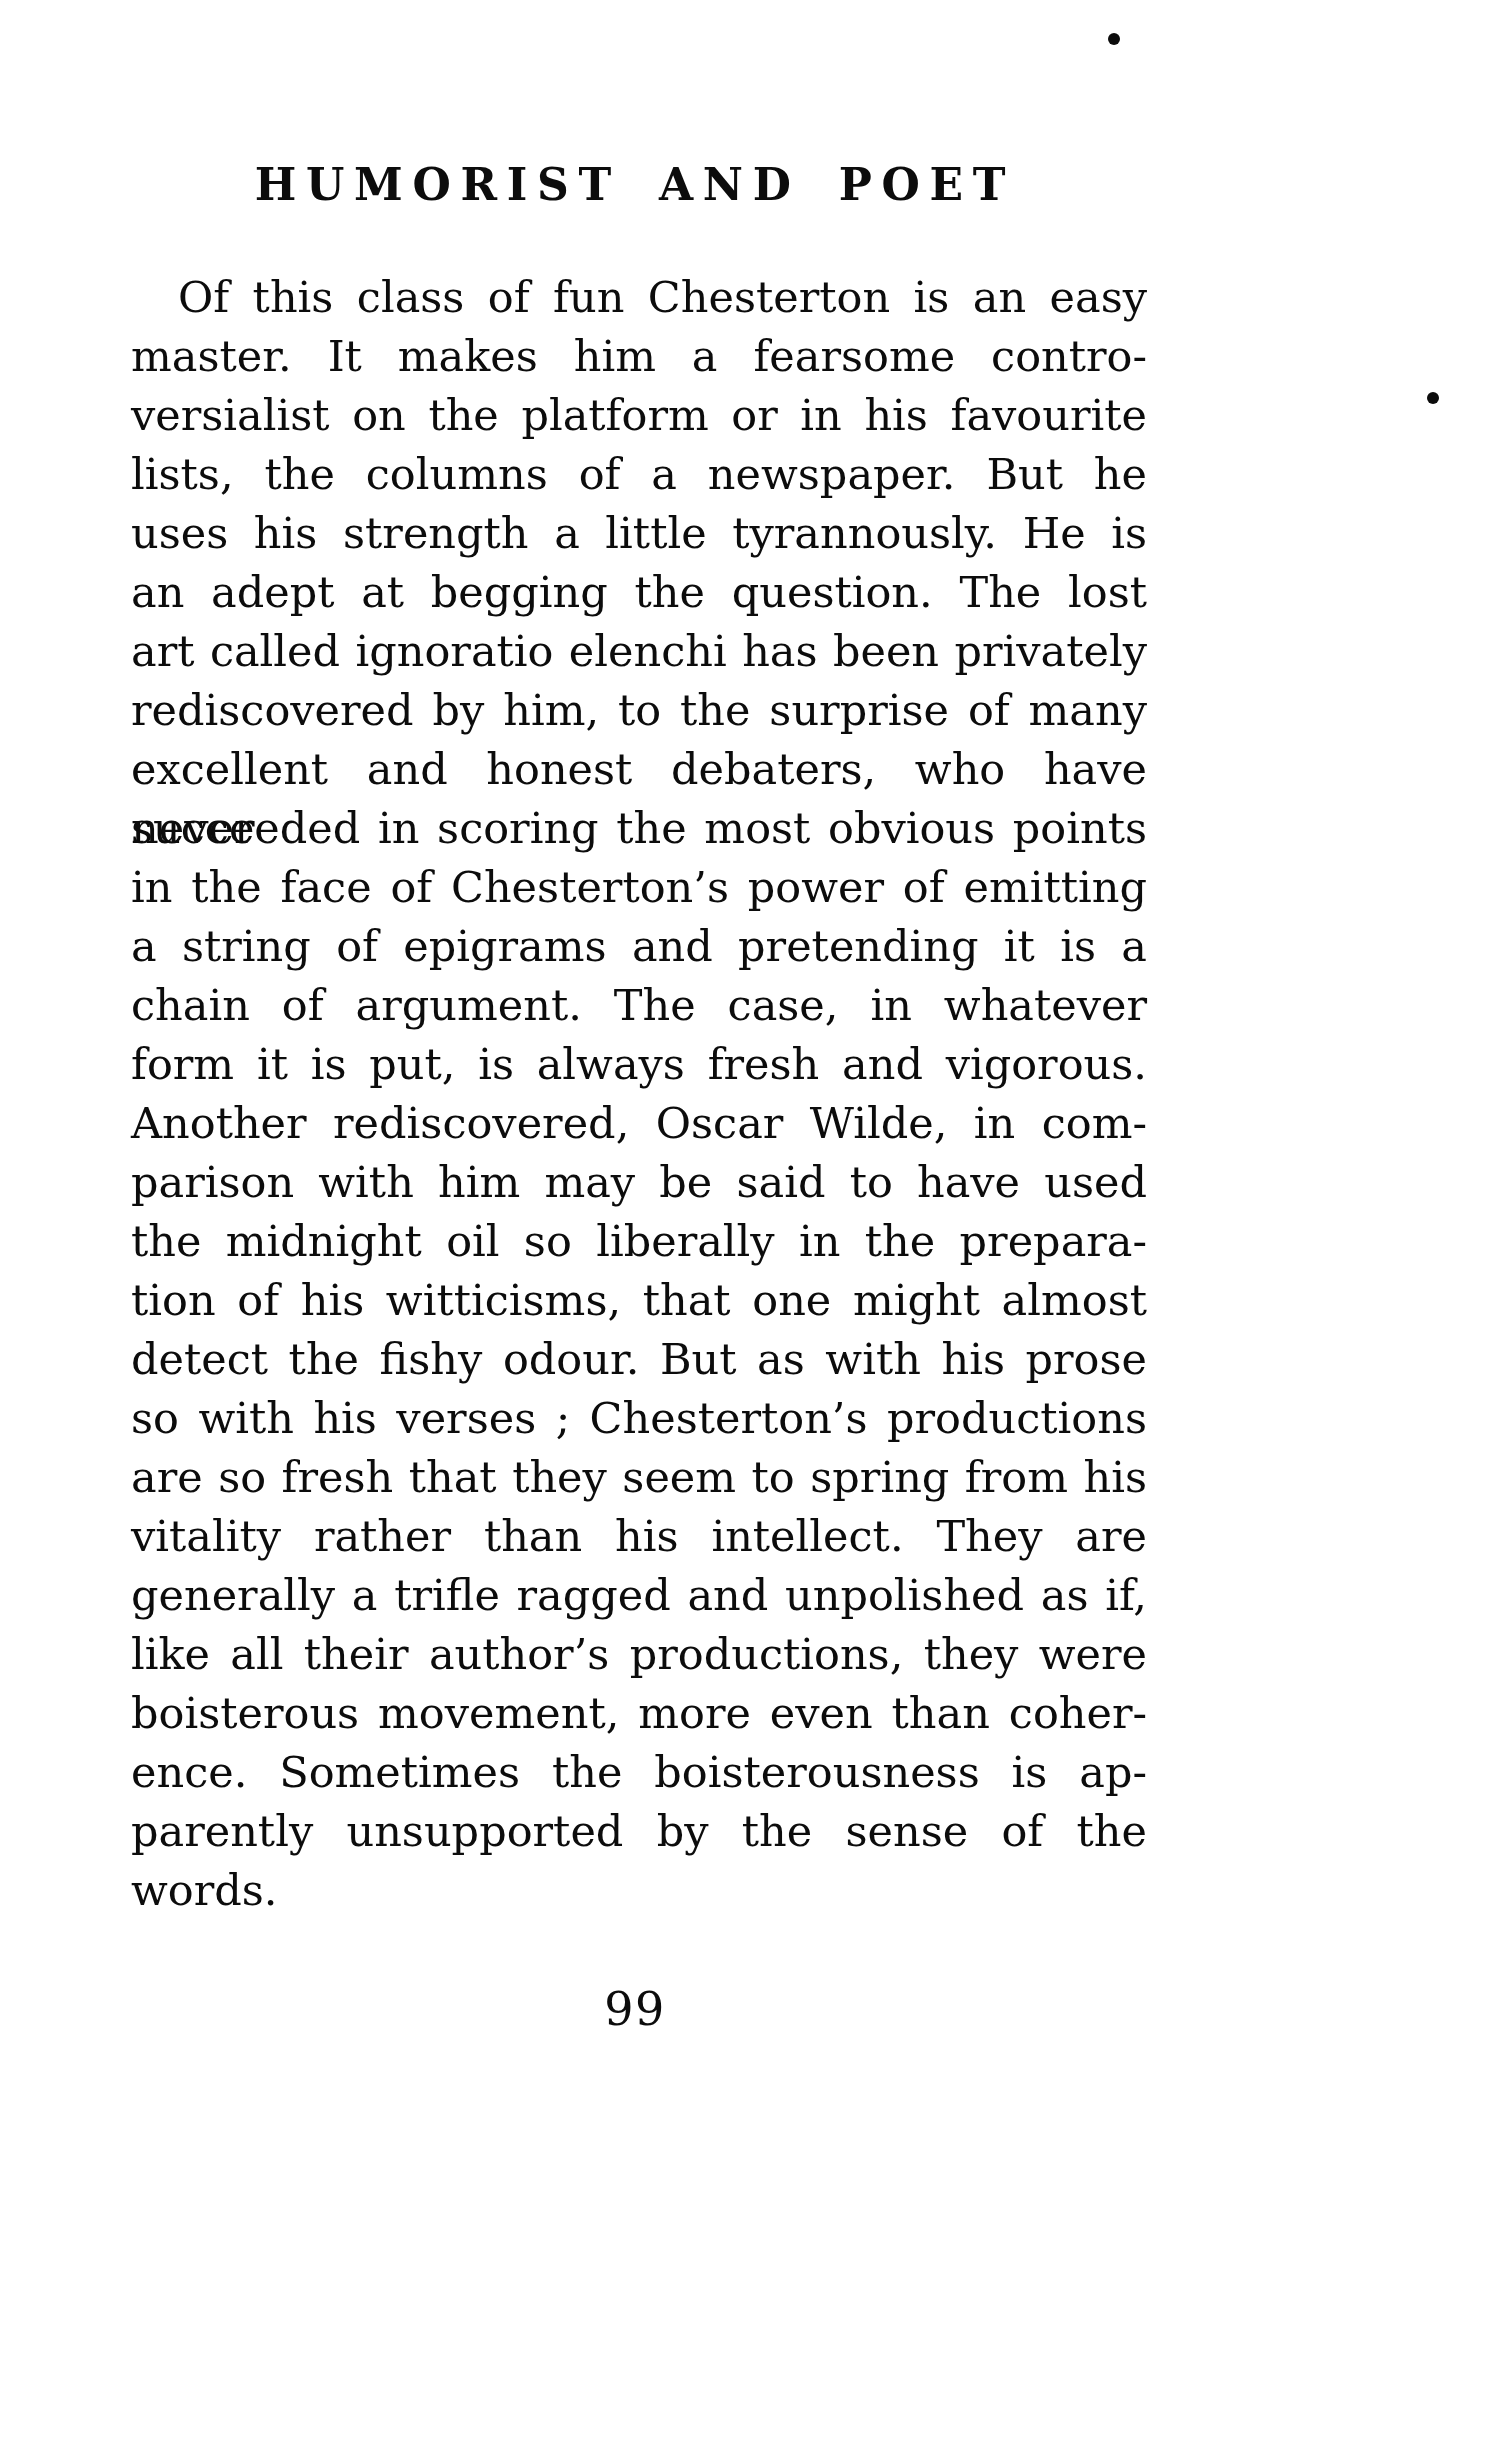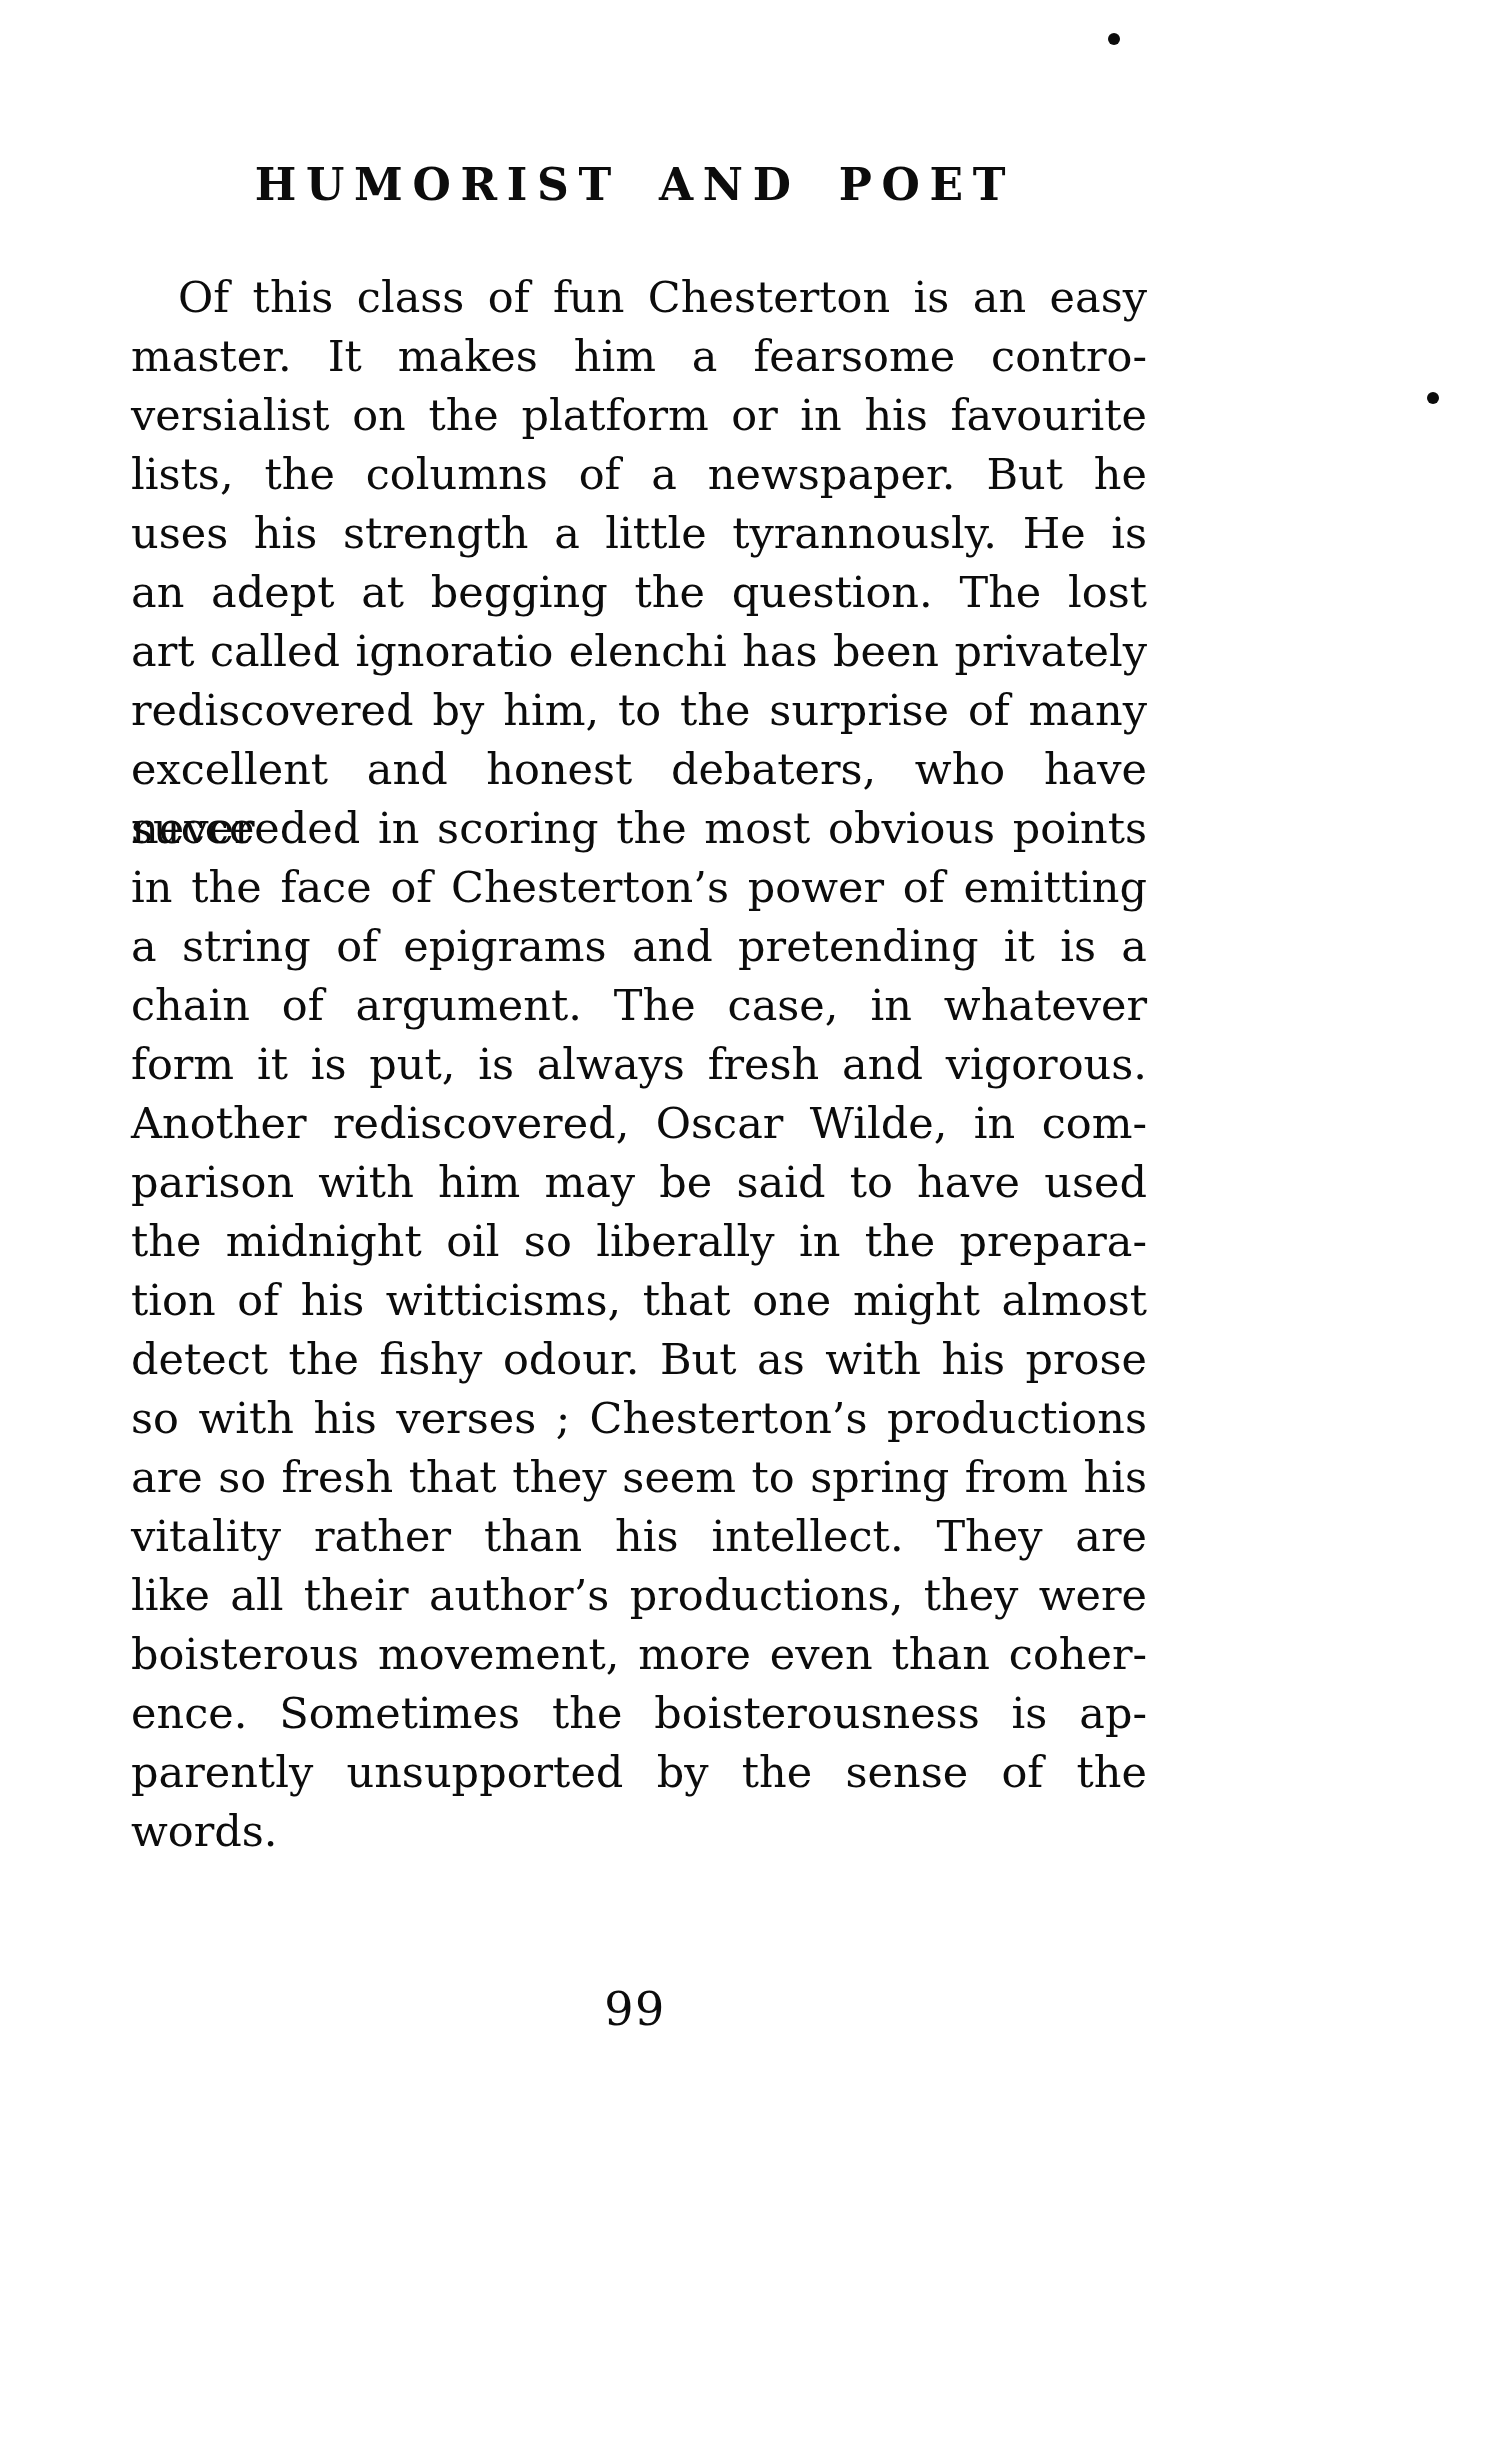--- a/index.html
+++ b/index.html
@@ -91,20 +91,21 @@
       <div class="text-line">chain of argument. The case, in whatever</div>
       <div class="text-line">form it is put, is always fresh and vigorous.</div>
       <div class="text-line">Another rediscovered, Oscar Wilde, in com-</div>
       <div class="text-line">parison with him may be said to have used</div>
       <div class="text-line">the midnight oil so liberally in the prepara-</div>
       <div class="text-line">tion of his witticisms, that one might almost</div>
       <div class="text-line">detect the fishy odour. But as with his prose</div>
       <div class="text-line">so with his verses ; Chesterton’s productions</div>
       <div class="text-line">are so fresh that they seem to spring from his</div>
       <div class="text-line">vitality rather than his intellect. They are</div>
+      <div class="text-line">generally a trifle ragged and unpolished as if,</div>
       <div class="text-line">like all their author’s productions, they were</div>
       <div class="text-line">boisterous movement, more even than coher-</div>
       <div class="text-line">ence. Sometimes the boisterousness is ap-</div>
       <div class="text-line">parently unsupported by the sense of the</div>
       <div class="text-line last">words.</div>
     </div>
 
   <div class="page-number">99</div>
 </div>
 

